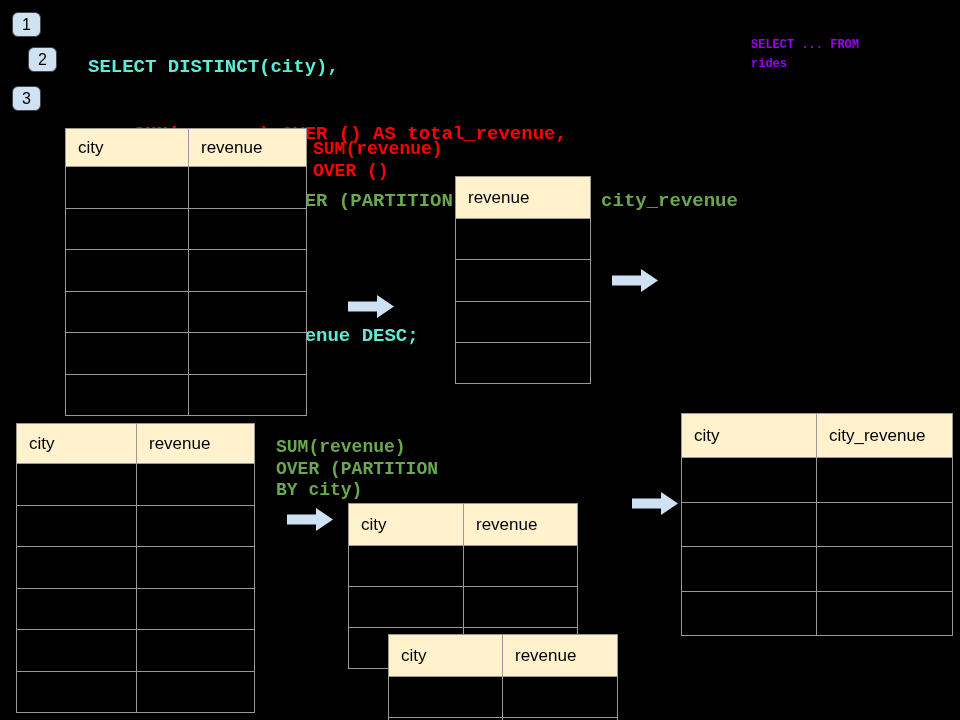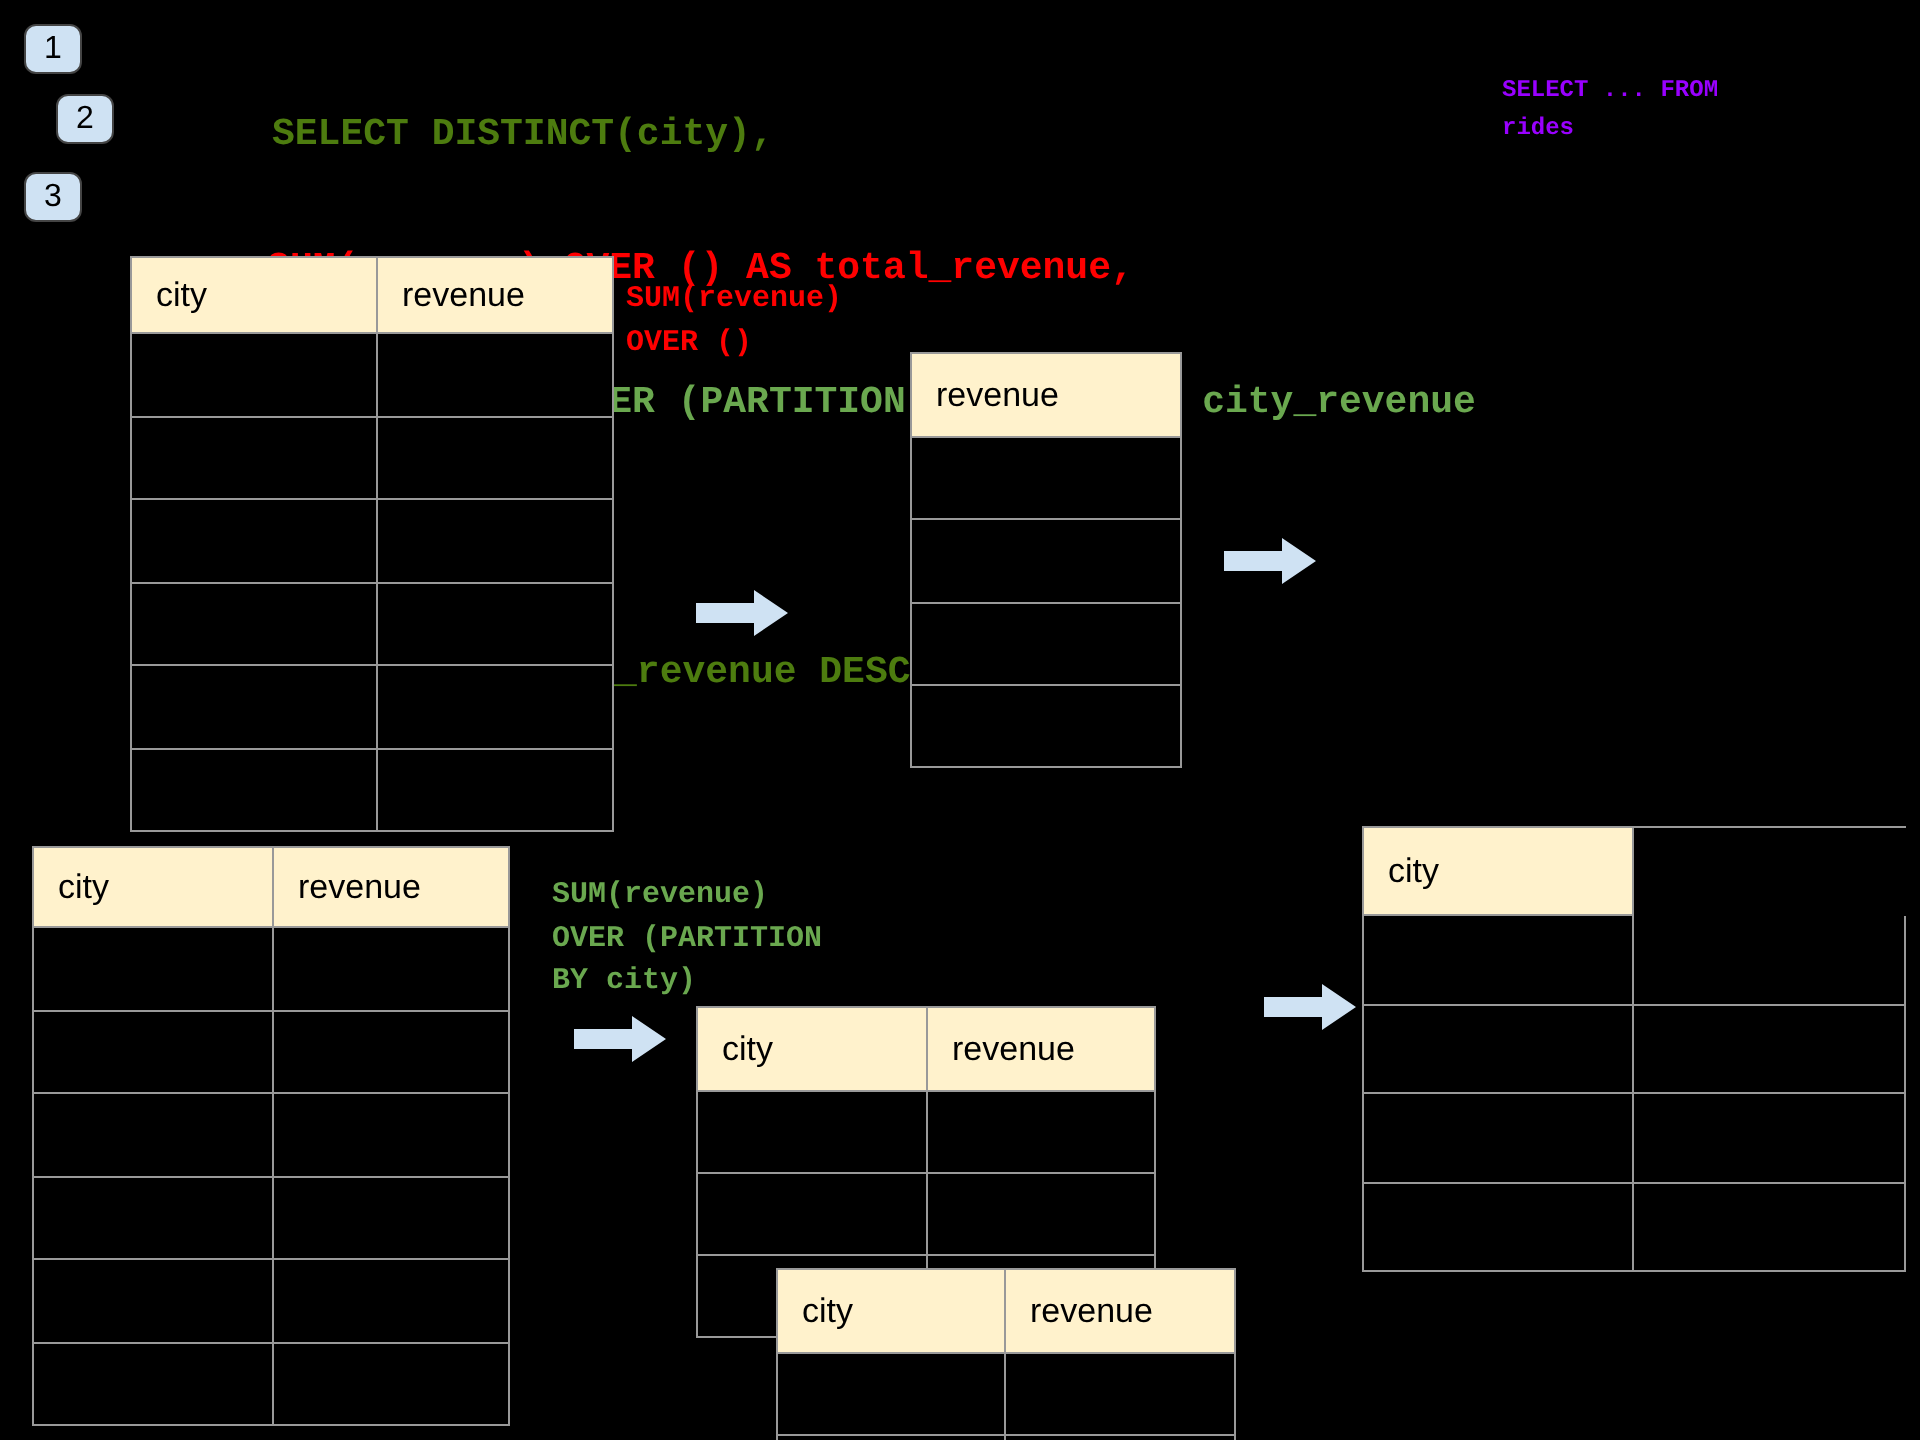--- a/index.html
+++ b/index.html
@@ -3,25 +3,25 @@
 <meta charset="utf-8">
 <style>
   html,body{margin:0;padding:0;}
   body{
     width:960px;height:720px;position:relative;overflow:hidden;
     background:#000;font-family:"Liberation Sans",sans-serif;
   }
   
   .mono{font-family:"Liberation Mono","DejaVu Sans Mono",monospace;font-weight:bold;white-space:pre;}
   .sql-block{position:absolute;left:88px;top:11px;font-size:19px;line-height:22.4px;}
-  .c-purple{color:#4d7c0f;margin-left:48px;}
+  .c-purple{color:#5eead4;}
   .c-red{color:#FF0000;}
   .c-green{color:#6AA84F;}
   .side-note{position:absolute;left:751px;top:36px;font-size:12px;line-height:19px;color:#9900FF;}
-  .annot{position:absolute;font-size:15px;line-height:21.5px;}
+  .annot{position:absolute;font-size:18px;line-height:21.5px;}
   .annot-total{left:313px;top:139px;color:#FF0000;}
   .annot-part{left:276px;top:437px;color:#6AA84F;}
   
   .badge{
     position:absolute;width:29px;height:25px;background:#CFE2F3;
     border:1.5px solid #444444;border-radius:6px;box-sizing:border-box;
     display:flex;align-items:center;justify-content:center;
     font-size:16px;color:#000;
   }
   .badge1{left:12px;top:12px;}
@@ -182,20 +182,21 @@
       <div class="td"></div>
     </div>
     <div class="tr">
       <div class="td"></div>
       <div class="td"></div>
     </div>
   </div>
 <div class="tbl t6">
     <div class="tr thead">
       <div class="td th">city</div>
+      <div class="td th">city_revenue</div>
     </div>
     <div class="tr">
       <div class="td"></div>
       <div class="td"></div>
     </div>
     <div class="tr">
       <div class="td"></div>
       <div class="td"></div>
     </div>
     <div class="tr">

